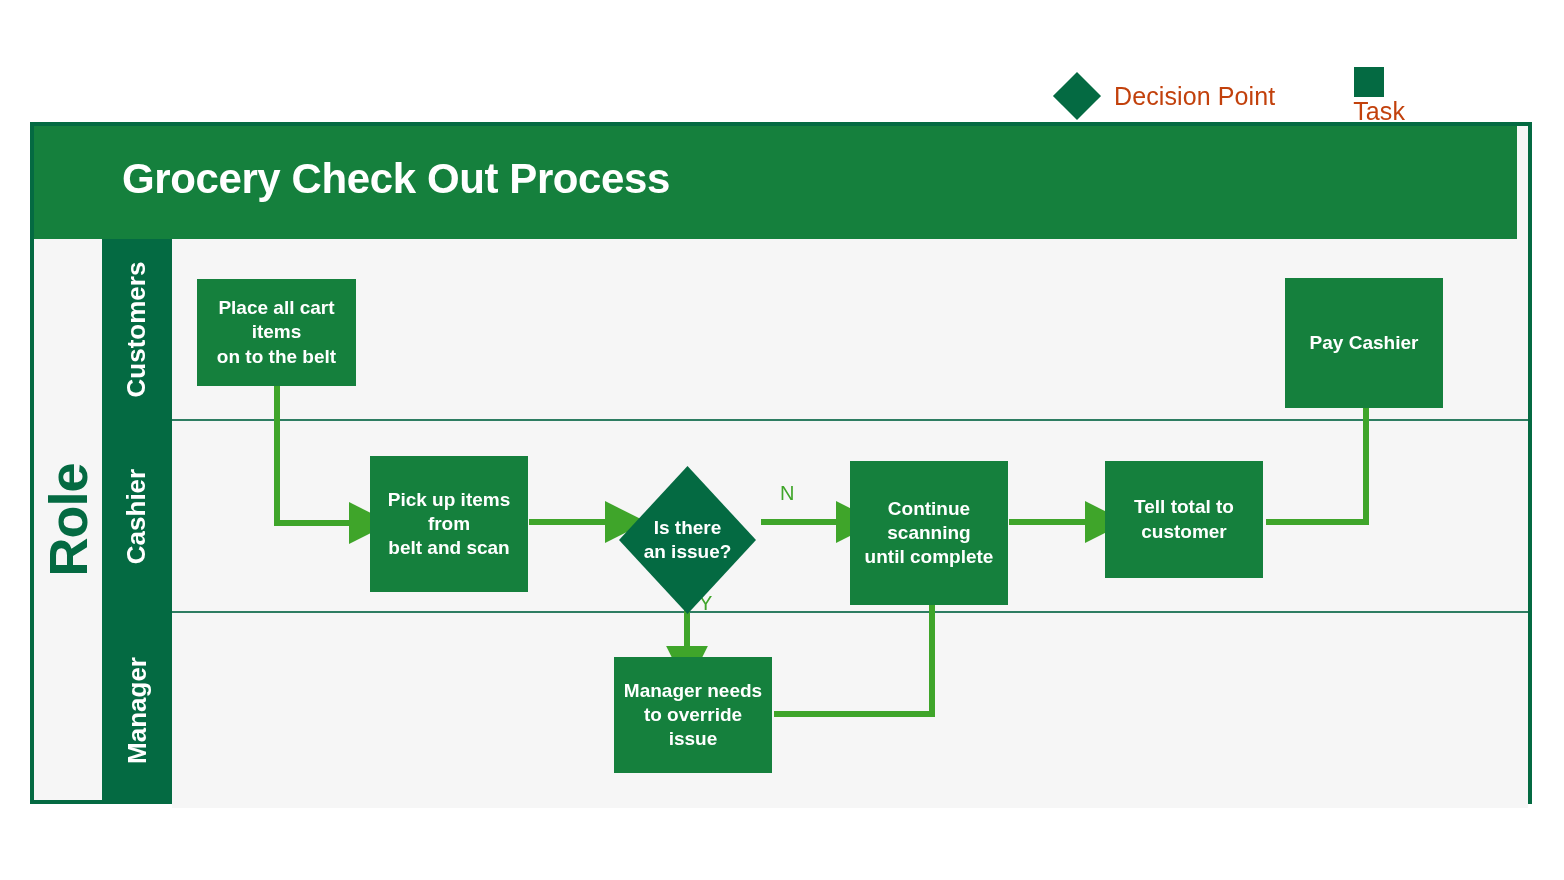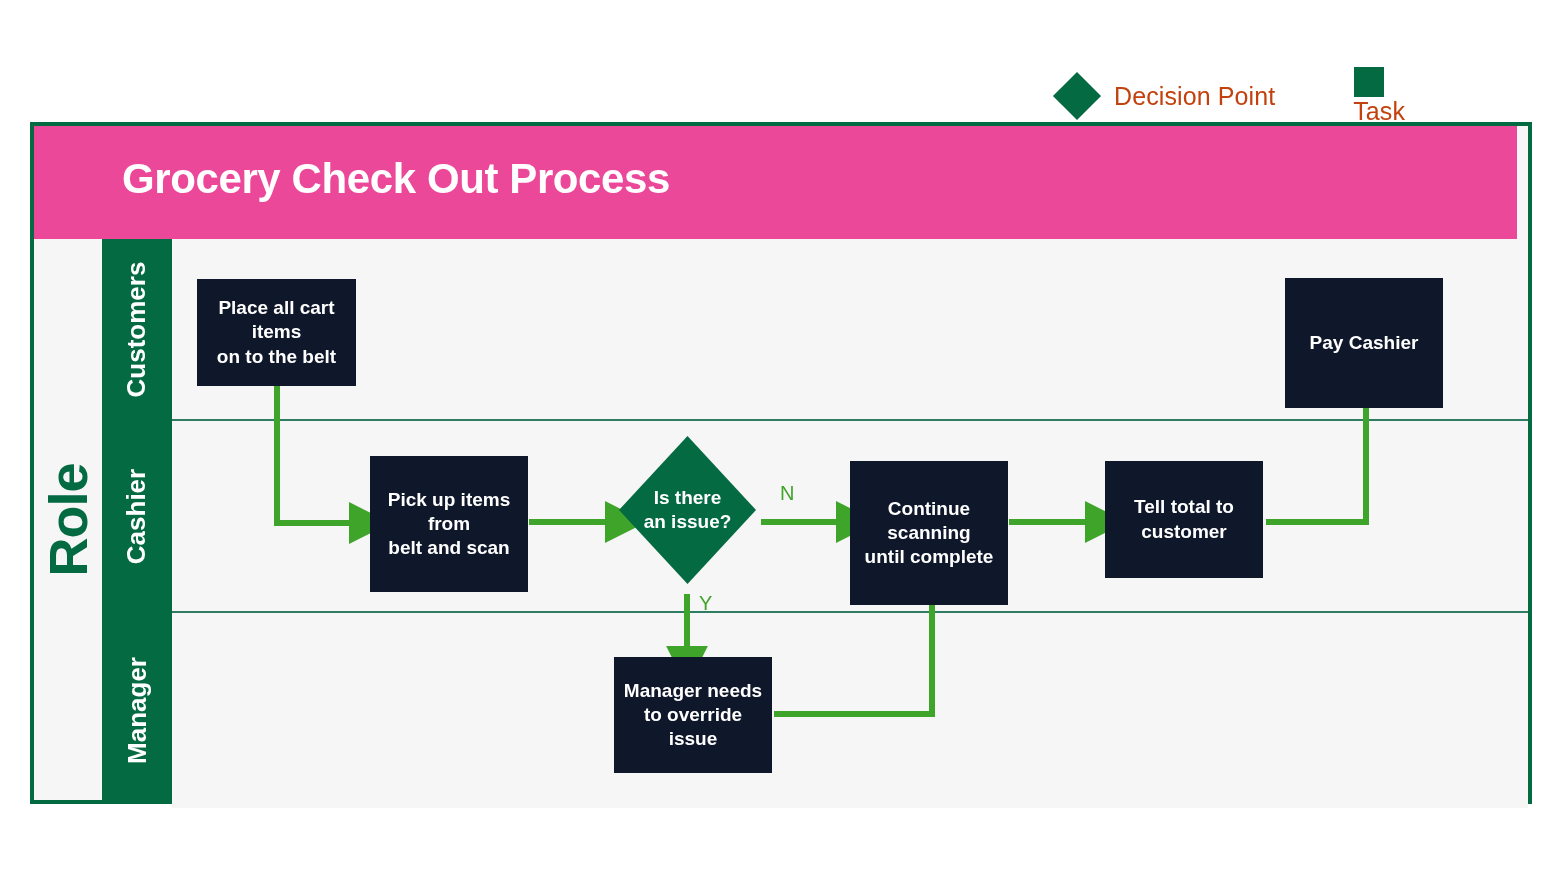--- a/index.html
+++ b/index.html
@@ -63,21 +63,21 @@
     background: #f6f6f6;
   }
 
   
   #title-band {
     position: absolute;
     left: 0;
     top: 0;
     right: 11px;
     height: 113px;
-    background: #ec4899;
+    background: #15803d;
   }
   #title-text {
     position: absolute;
     left: 88px;
     top: 29px;
     color: #ffffff;
     font-size: 42px;
     font-weight: bold;
     letter-spacing: -0.4px;
     white-space: nowrap;
@@ -157,21 +157,21 @@
     position: absolute;
     left: 0; top: 0;
     width: 1502px;
     height: 682px;
     pointer-events: none;
   }
 
   
   .node {
     position: absolute;
-    background: #0f172a;
+    background: #15803d;
     color: #ffffff;
     font-size: 19px;
     font-weight: bold;
     display: flex;
     align-items: center;
     justify-content: center;
     text-align: center;
     line-height: 1.28;
     box-sizing: border-box;
     padding: 4px 6px;
@@ -276,21 +276,21 @@
   </div>
 
   <div class="node" style="left:1251px;top:152px;width:158px;height:130px;">
     <span>Pay Cashier</span>
   </div>
 
   <div class="node" style="left:336px;top:330px;width:158px;height:136px;">
     <span>Pick up items from<br>belt and scan</span>
   </div>
 
-  <div class="node decision" style="left:585px;top:310px;width:137px;height:148px;">
+  <div class="node decision" style="left:585px;top:340px;width:137px;height:148px;">
     <span class="decision-shape"></span>
     <span class="decision-text">Is there<br>an issue?</span>
   </div>
 
   <div class="node" style="left:816px;top:335px;width:158px;height:144px;">
     <span>Continue scanning<br>until complete</span>
   </div>
 
   <div class="node" style="left:580px;top:531px;width:158px;height:116px;">
     <span>Manager needs<br>to override<br>issue</span>

